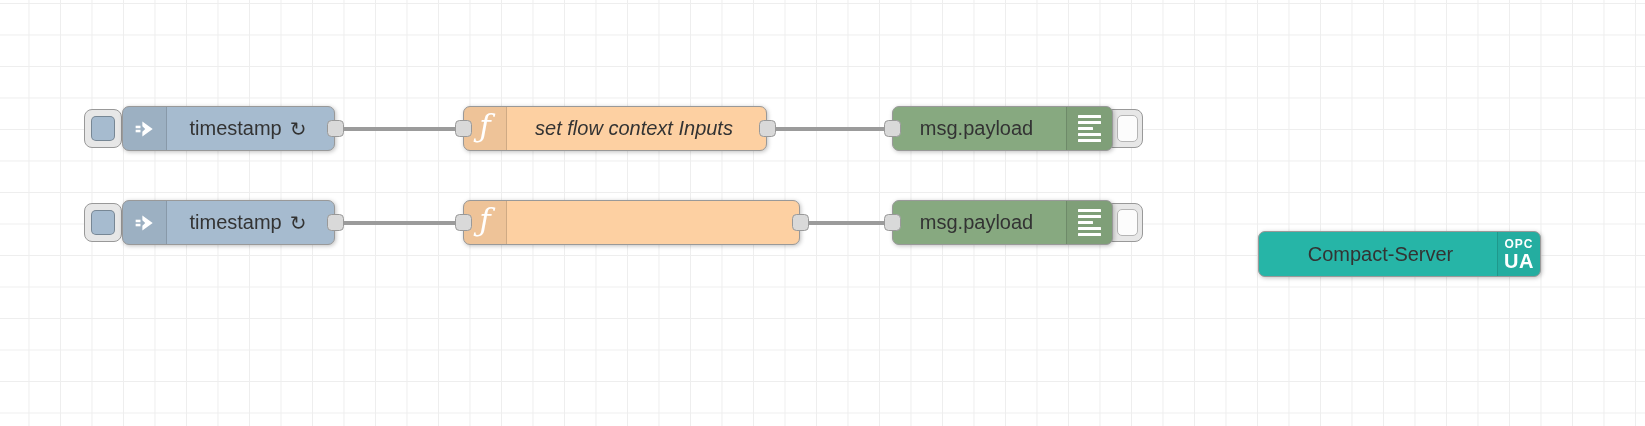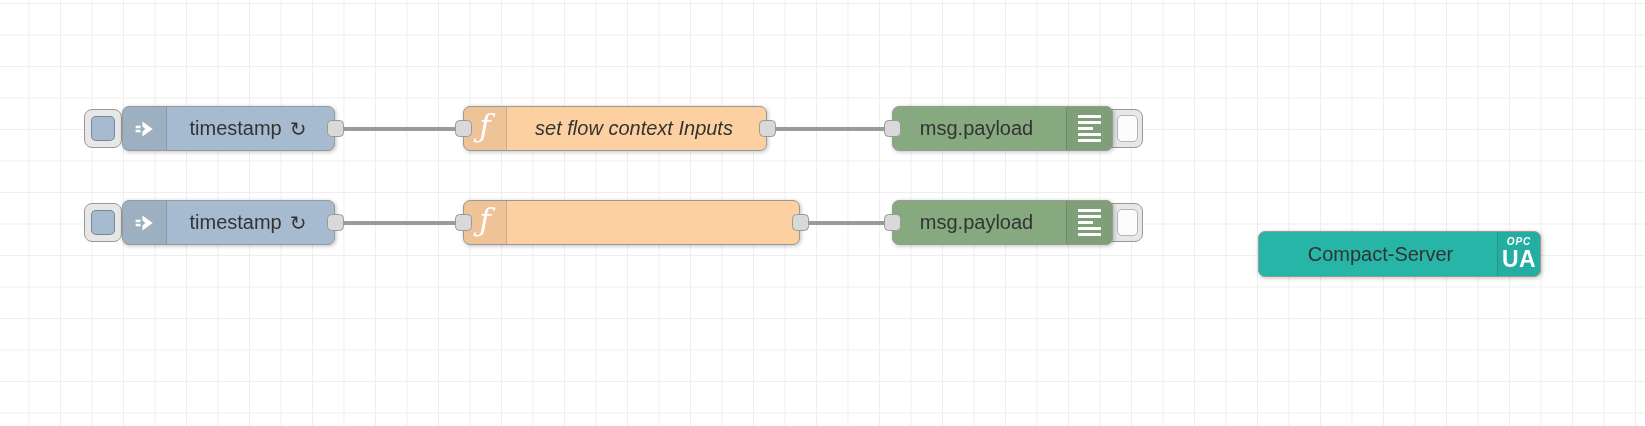--- a/index.html
+++ b/index.html
@@ -75,22 +75,22 @@
   .fn-glyph{
     font-family:"DejaVu Serif","Liberation Serif",serif;
     font-style:italic;font-size:31px;color:#ffffff;line-height:1;
     transform:translateY(-2px);
   }
 
   .debug-bars{display:flex;flex-direction:column;gap:2.5px;align-items:flex-start;}
   .debug-bars .bar{height:3.5px;background:#ffffff;border-radius:0.5px;}
 
   .opcua-badge{display:flex;flex-direction:column;align-items:center;color:#fff;line-height:1;}
-  .opcua-badge .badge-top{font-size:10px;font-weight:bold;letter-spacing:1px;font-style:italic;}
-  .opcua-badge .badge-bottom{font-size:23px;font-weight:bold;letter-spacing:0.5px;margin-top:1px;}
+  .opcua-badge .badge-top{font-size:12px;font-weight:bold;letter-spacing:1px;}
+  .opcua-badge .badge-bottom{font-size:20px;font-weight:bold;letter-spacing:0.5px;margin-top:1px;}
 </style>
 </head>
 <body>
 
 <div class="canvas">
 
   <div class="wire" style="left:335px;top:126.5px;width:128px"></div>
   <div class="wire" style="left:767px;top:126.5px;width:125px"></div>
   <div class="wire" style="left:335px;top:220.5px;width:128px"></div>
   <div class="wire" style="left:800px;top:220.5px;width:92px"></div>

